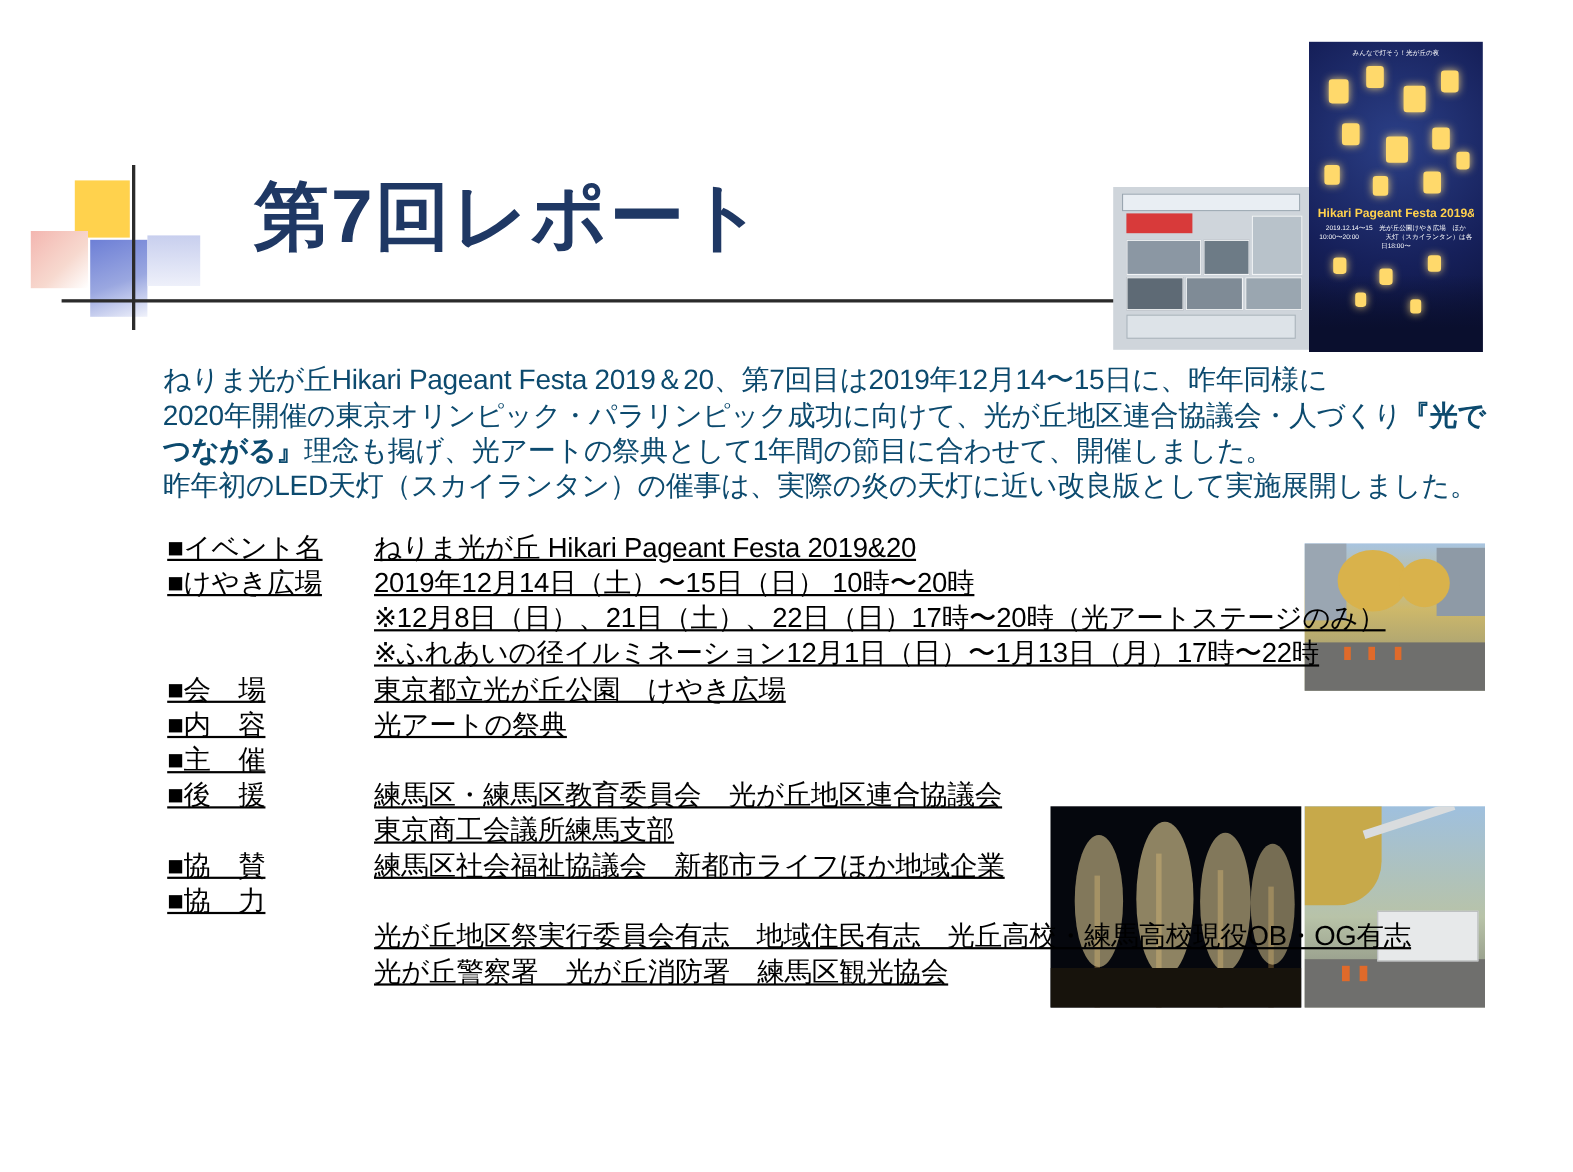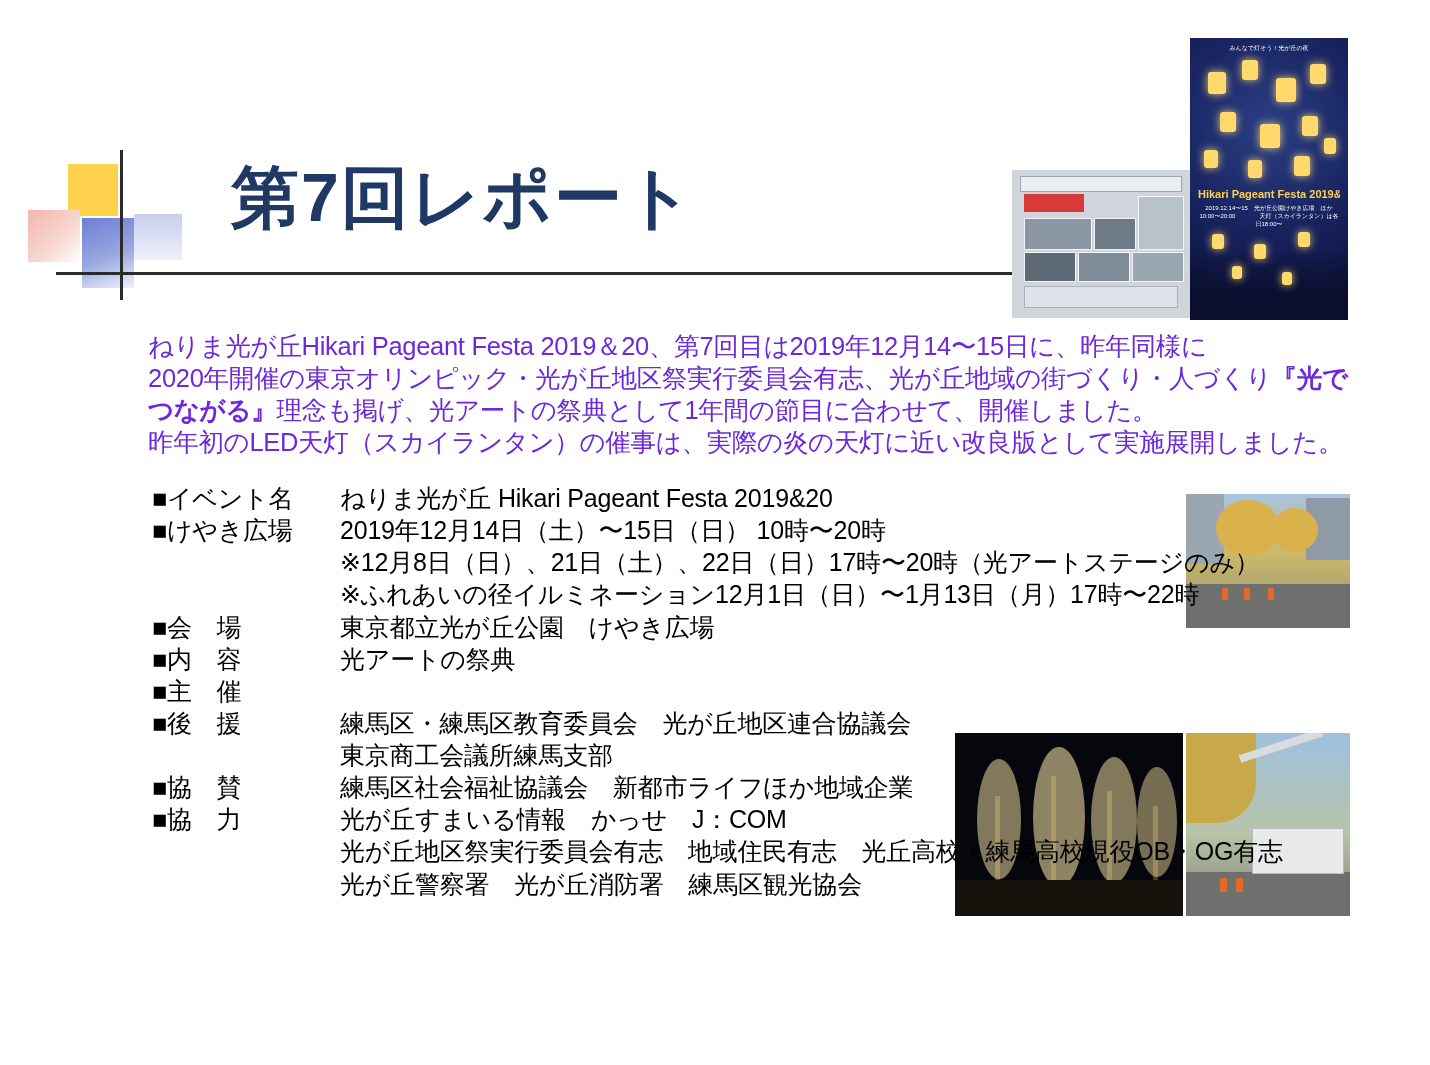--- a/index.html
+++ b/index.html
@@ -201,33 +201,34 @@
 
   
   .intro {
     position: absolute;
     left: 148px;
     top: 330px;
     width: 1215px;
     font-size: 25.5px;
     line-height: 1.26;
     letter-spacing: -0.3px;
-    color: #6d28d9;
+    color: #0c4a6e;
   }
   .intro .b { font-weight: bold; }
 
   
   .details {
     position: absolute;
     left: 152px;
     top: 482px;
     width: 1230px;
     font-size: 25px;
     line-height: 1.285;
     letter-spacing: -0.2px;
+    text-decoration: underline;
   }
   .row { display: flex; align-items: flex-start; white-space: nowrap; }
   .row .label { width: 188px; flex: 0 0 188px; }
   .row .value { flex: 1 1 auto; }
   .row.indent .label { visibility: hidden; }
 </style>
 </head>
 <body>
 
 <div class="deco">
@@ -304,21 +305,21 @@
   <div class="tree2"></div>
   <div class="road2"></div>
   <div class="truck"></div>
   <div class="arm"></div>
   <div class="cone2" style="left:34px;"></div>
   <div class="cone2" style="left:50px;"></div>
 </div>
 
 <div class="intro">
   <div>ねりま光が丘Hikari Pageant Festa 2019＆20、第7回目は2019年12月14〜15日に、昨年同様に</div>
-  <div><span>2020年開催の東京オリンピック・光が丘地区祭実行委員会有志、光が丘地域の街づくり・人づくり</span><span class="b">『光で</span></div>
+  <div><span>2020年開催の東京オリンピック・パラリンピック成功に向けて、光が丘地区連合協議会・人づくり</span><span class="b">『光で</span></div>
   <div><span class="b">つながる』</span><span>理念も掲げ、光アートの祭典として1年間の節目に合わせて、開催しました。</span></div>
   <div>昨年初のLED天灯（スカイランタン）の催事は、実際の炎の天灯に近い改良版として実施展開しました。</div>
 </div>
 
 <div class="details">
     <div class="row">
       <span class="label">■イベント名</span>
       <span class="value">ねりま光が丘 Hikari Pageant Festa 2019&amp;20</span>
     </div>
     <div class="row">
@@ -351,21 +352,20 @@
     <div class="row indent">
       <span class="label"></span>
       <span class="value">東京商工会議所練馬支部</span>
     </div>
     <div class="row">
       <span class="label">■協　賛</span>
       <span class="value">練馬区社会福祉協議会　新都市ライフほか地域企業</span>
     </div>
     <div class="row">
       <span class="label">■協　力</span>
-      <span class="value">光が丘すまいる情報　かっせ　J：COM</span>
     </div>
     <div class="row indent">
       <span class="label"></span>
       <span class="value">光が丘地区祭実行委員会有志　地域住民有志　光丘高校・練馬高校現役OB・OG有志</span>
     </div>
     <div class="row indent">
       <span class="label"></span>
       <span class="value">光が丘警察署　光が丘消防署　練馬区観光協会</span>
     </div>
   </div>

